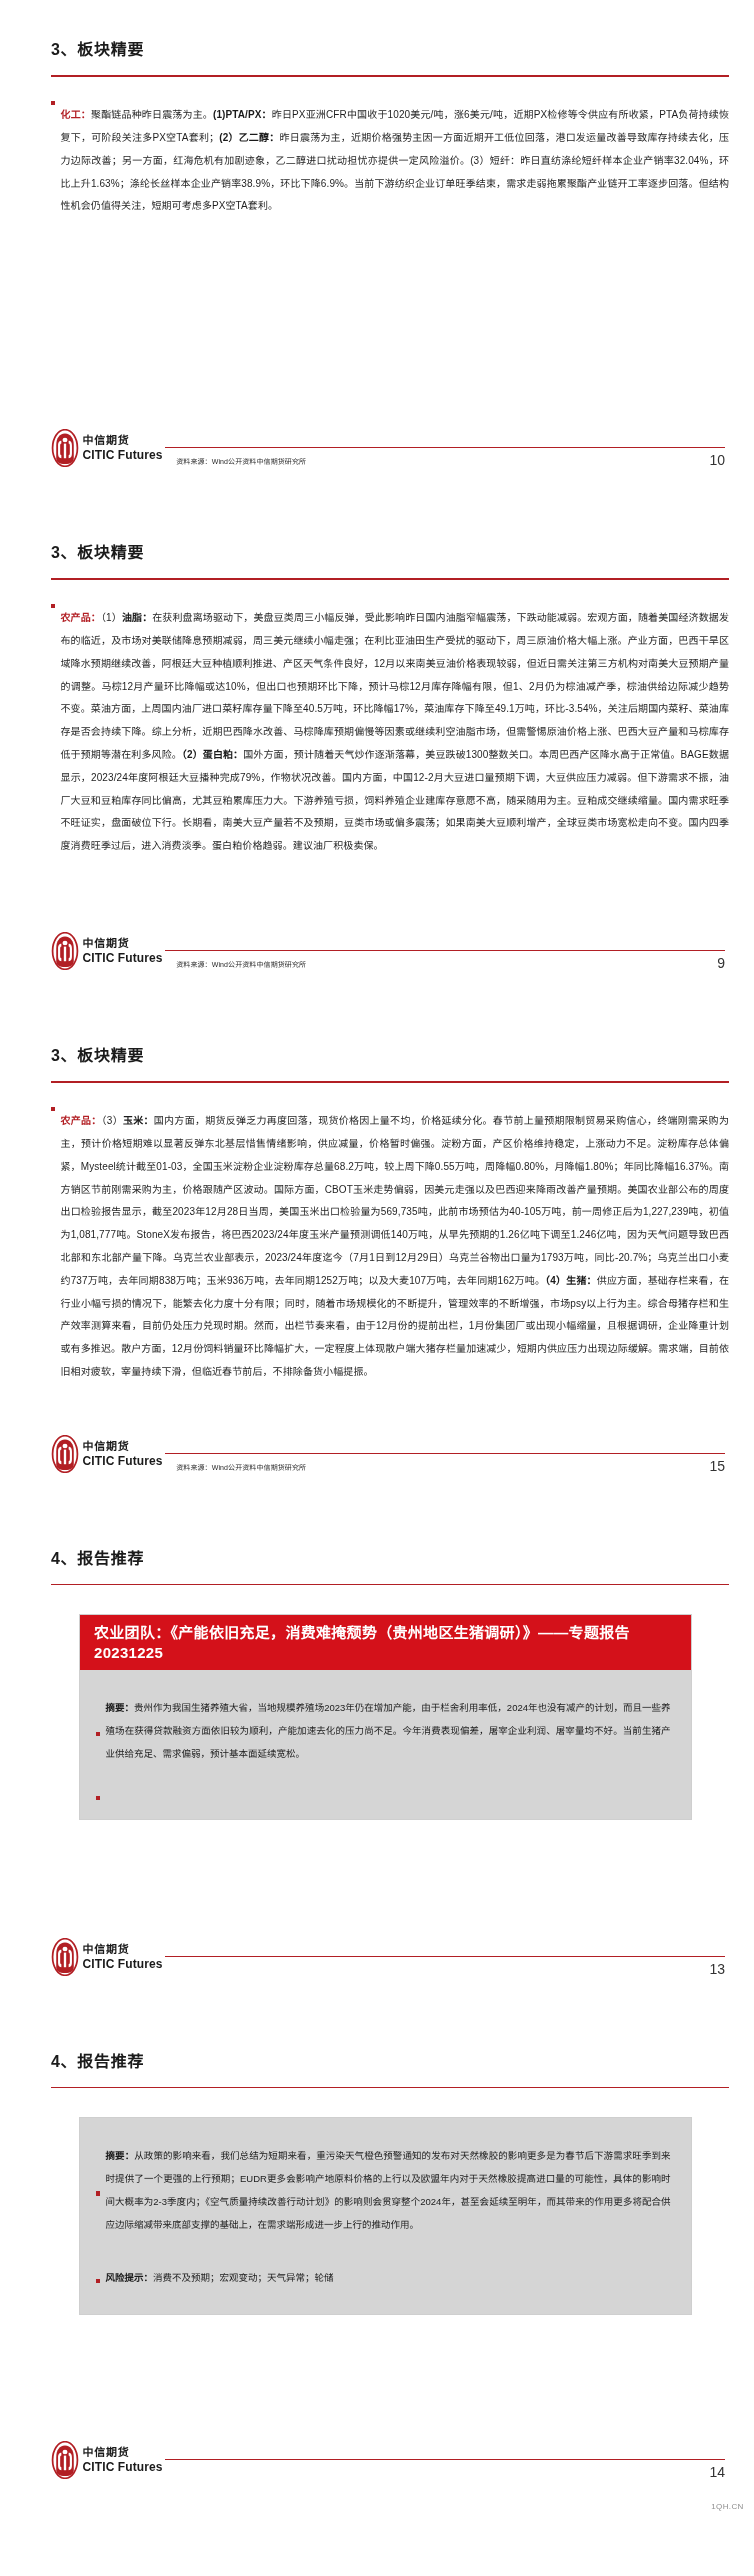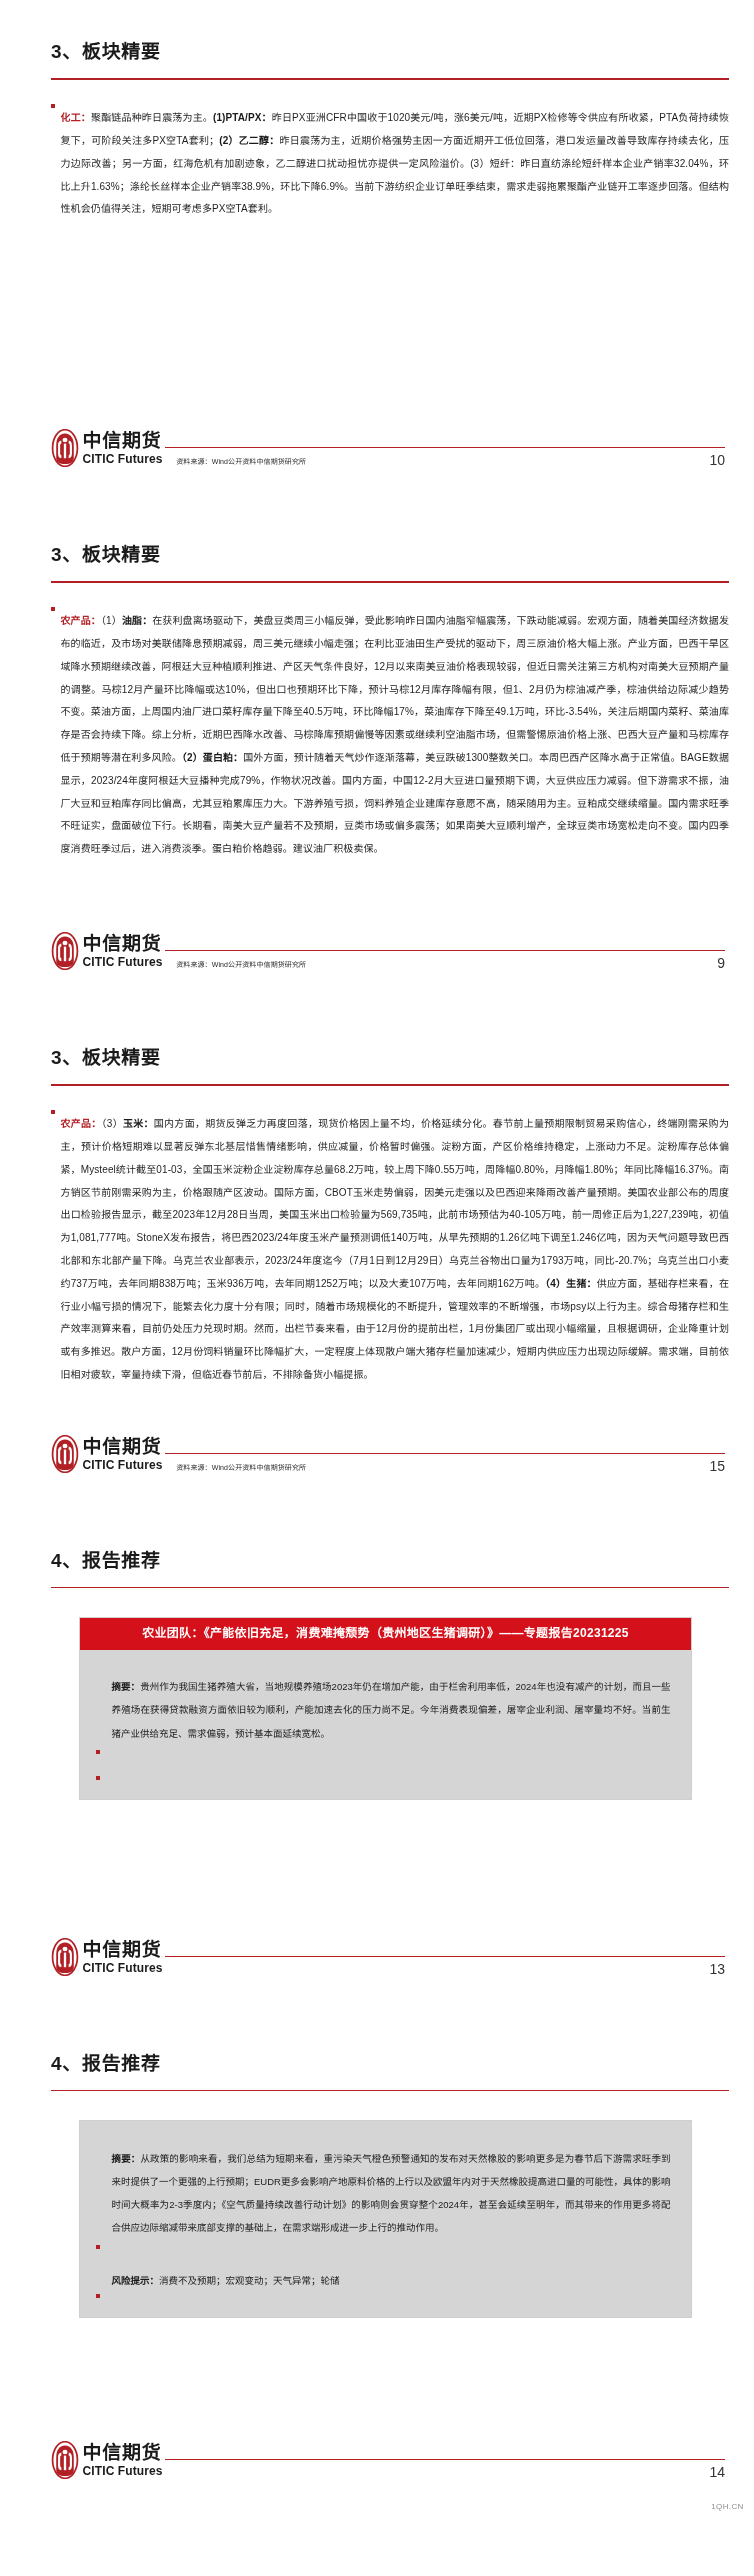--- a/index.html
+++ b/index.html
@@ -33,21 +33,21 @@
   .slide-inner {
     position: absolute;
     left: 51px;
     right: 29px;
     top: 0;
     bottom: 0;
   }
 
   
   .slide-title {
-    font-size: 19px;
+    font-size: 16px;
     font-weight: bold;
     color: #1b1b1b;
     letter-spacing: 0.7px;
     padding-top: 36px;
     margin: 0 0 0 0;
     font-family: "Liberation Sans", "DejaVu Sans", sans-serif;
   }
   .title-rule {
     margin-top: 14.6px;
     height: 2.2px;
@@ -99,34 +99,32 @@
     margin-top: 29px;
     width: 613px;
     margin-left: 28px;
     border: 0.7px solid #cfcfcf;
     box-sizing: border-box;
   }
   .report-head {
     background: #d4111a;
     color: #ffffff;
     font-weight: bold;
-    font-size: 12px;
-    text-align: center;
+    font-size: 15px;
     padding: 8px 14px;
     letter-spacing: 0.3px;
     line-height: 1.3;
   }
   .report-body {
     background: #d5d5d5;
     padding: 16px 20.4px 19px 16px;
   }
   .report-row {
     display: flex;
-    align-items: flex-end;
-    gap: 6px;
+    align-items: center;
   }
   .report-row + .report-row {
     margin-top: 14.6px;
   }
   .report-para {
     flex: 1 1 auto;
     font-size: 9.5px;
     line-height: 2.45;
     text-align: justify;
     text-justify: inter-ideograph;
@@ -162,21 +160,21 @@
   .logo-mark {
     width: 28px;
     height: 38px;
     flex: 0 0 auto;
   }
   .logo-words {
     margin-left: 3.6px;
     line-height: 1;
   }
   .logo-cn {
-    font-size: 19px;
+    font-size: 11px;
     font-weight: bold;
     color: #1a1a1a;
     letter-spacing: 0.7px;
     font-family: "Liberation Serif", "DejaVu Serif", serif;
   }
   .logo-en {
     margin-top: 2.9px;
     font-size: 12px;
     font-weight: bold;
     color: #1a1a1a;

